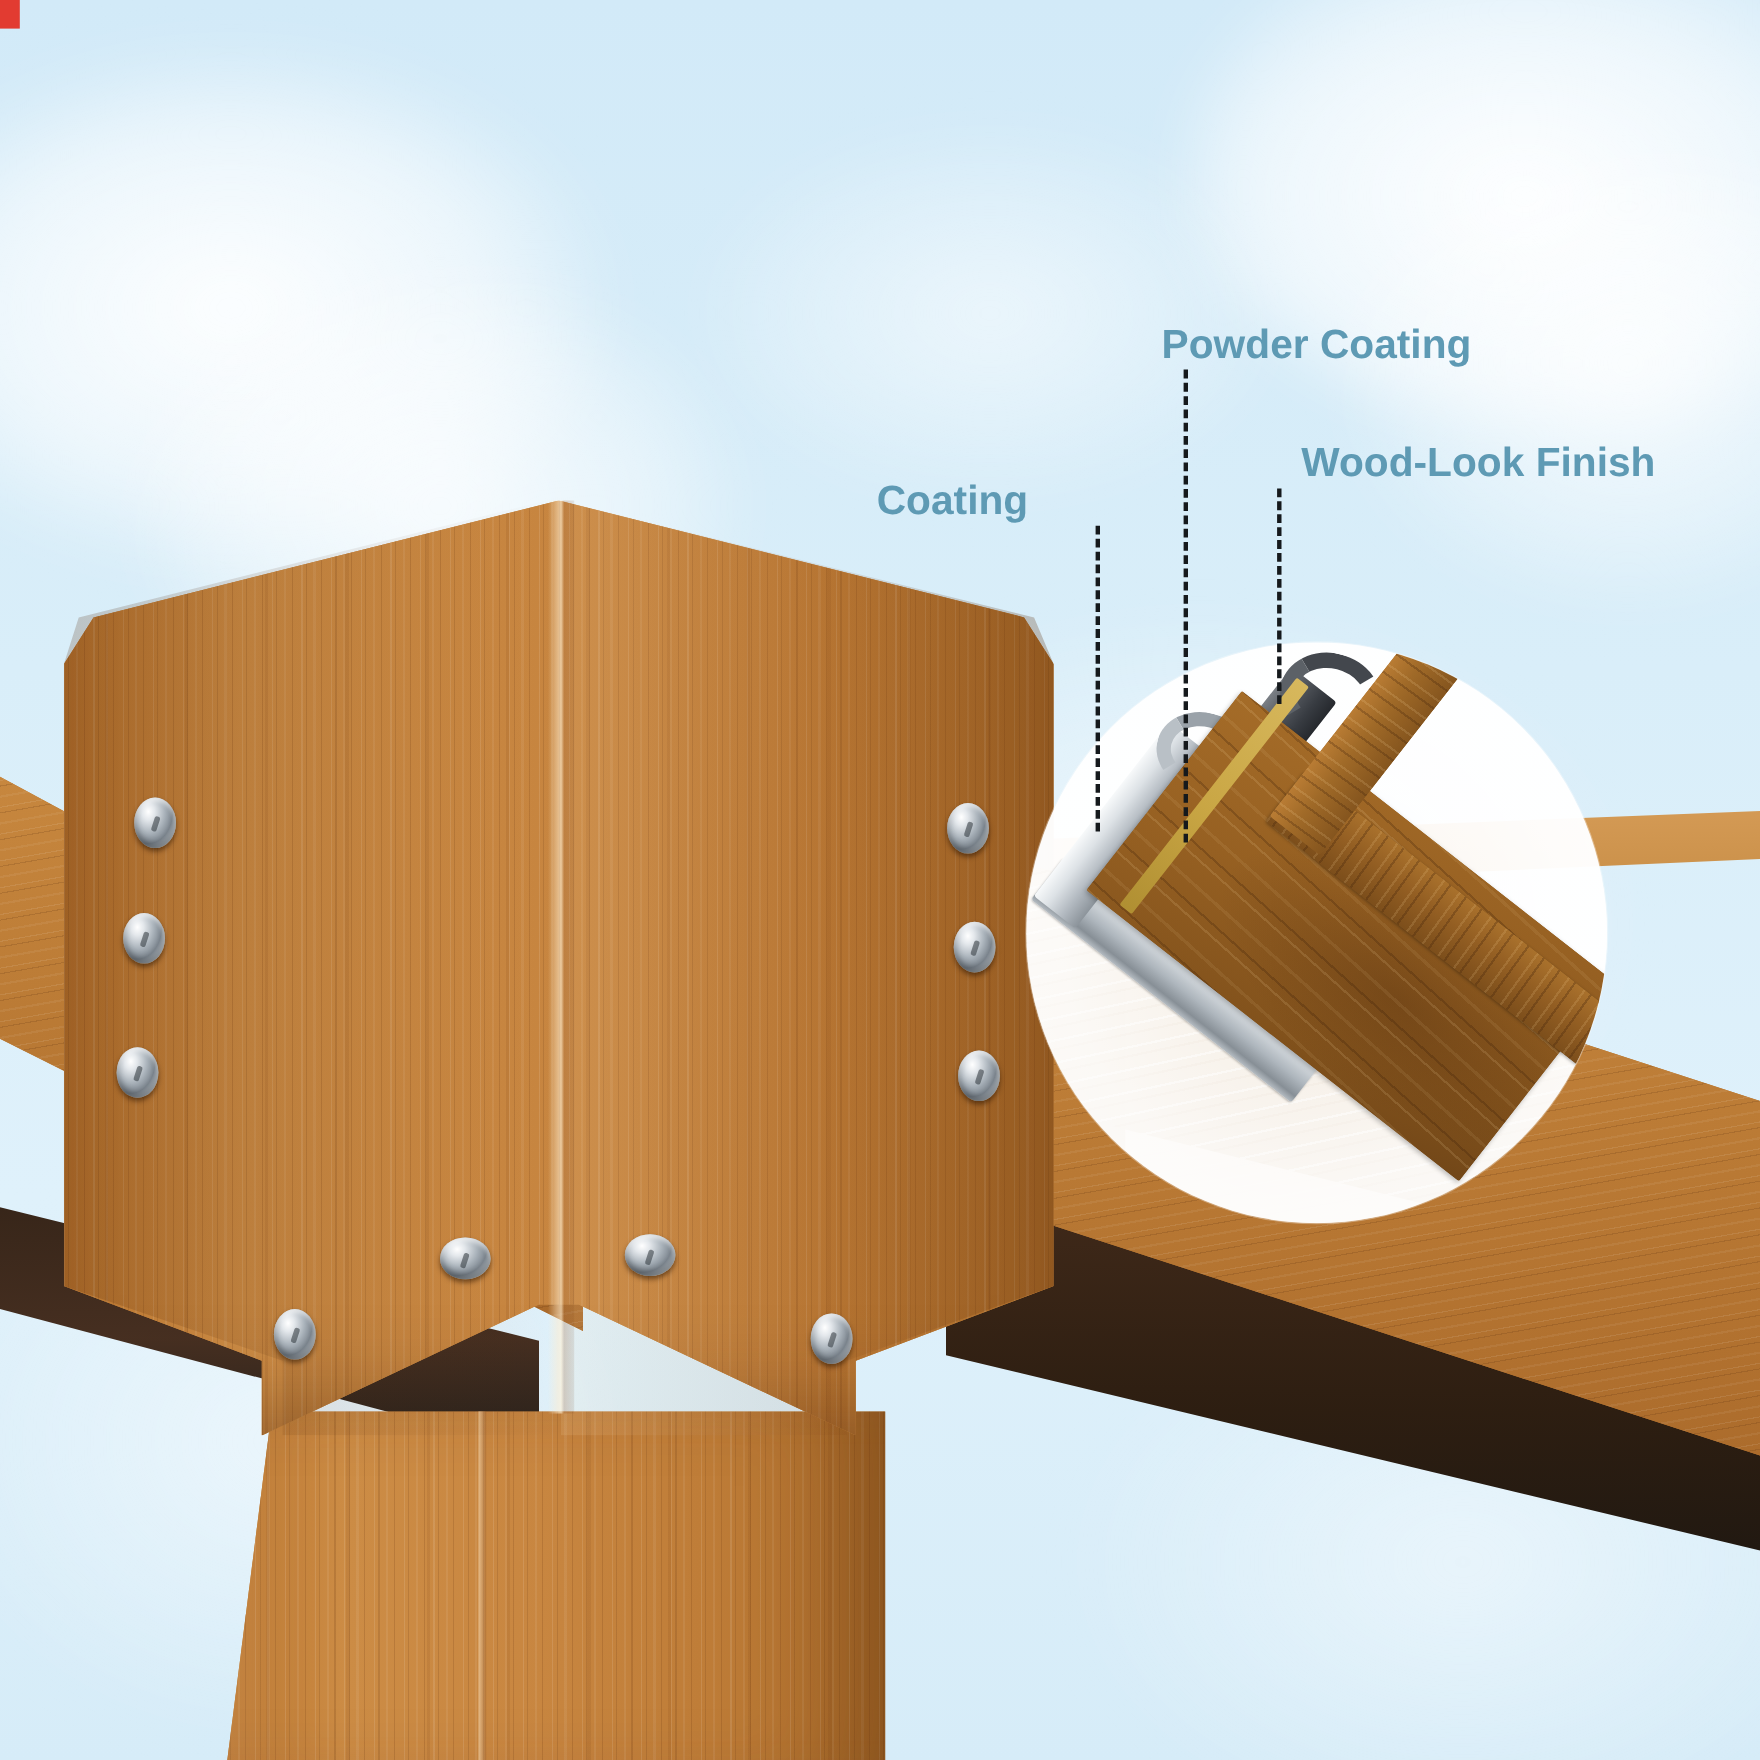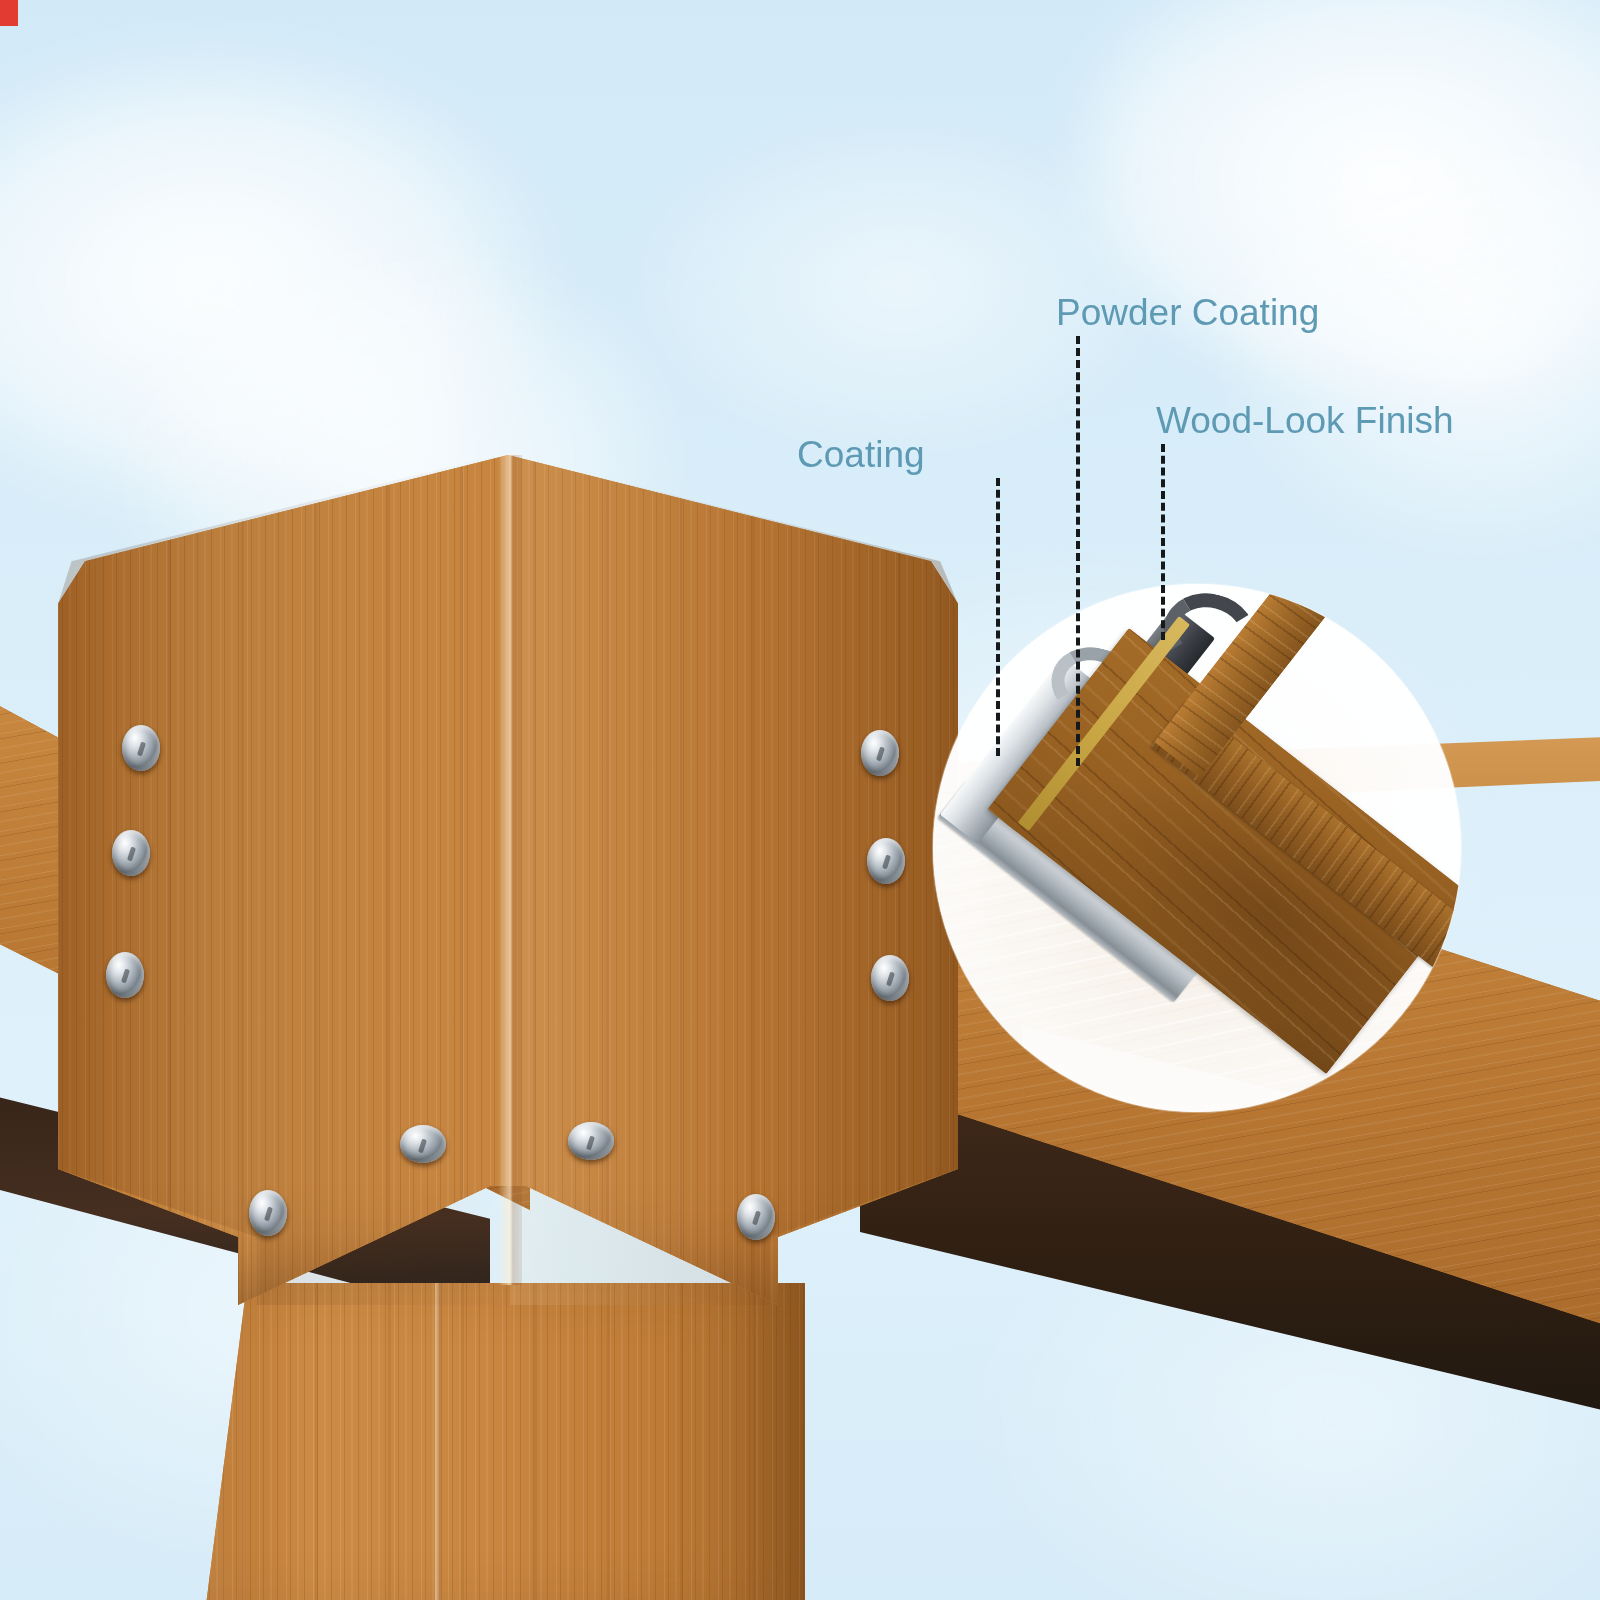--- a/index.html
+++ b/index.html
@@ -60,27 +60,27 @@
     transform-origin:left center;
     white-space:nowrap;
   }
 
   
   .callout-label {
     position:absolute;
     z-index:42;
     color:#5e9ab4;
     font-family:"Liberation Sans", sans-serif;
-    font-weight:normal;
+    font-weight:bold;
     font-size:37px;
     line-height:42px;
     white-space:nowrap;
   }
   #lbl-powder  { left:1056px; top:292px; }
-  #lbl-wood    { left:1156px; top:400px;text-align:right; }
+  #lbl-wood    { left:1183px; top:400px;text-align:right; }
   #lbl-alum    { left:797px;  top:434px; }
 
   .leader {
     position:absolute;
     z-index:41;
     width:0;
     border-left:4px dashed #15191c;
   }
   #lead-alum   { left:996px;  top:478px;  height:278px; }
   #lead-powder { left:1076px; top:336px;  height:430px; }

